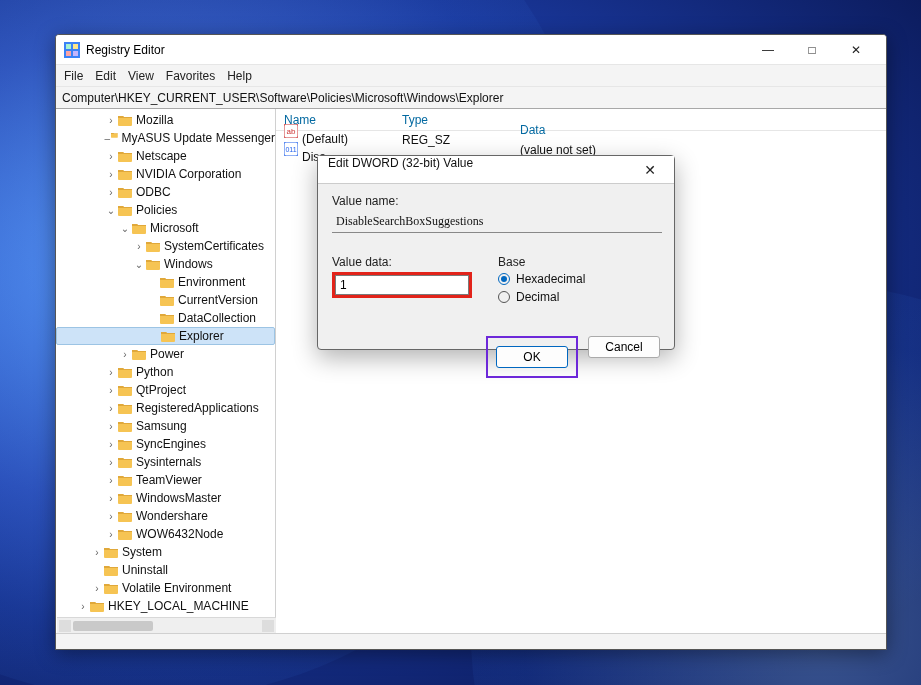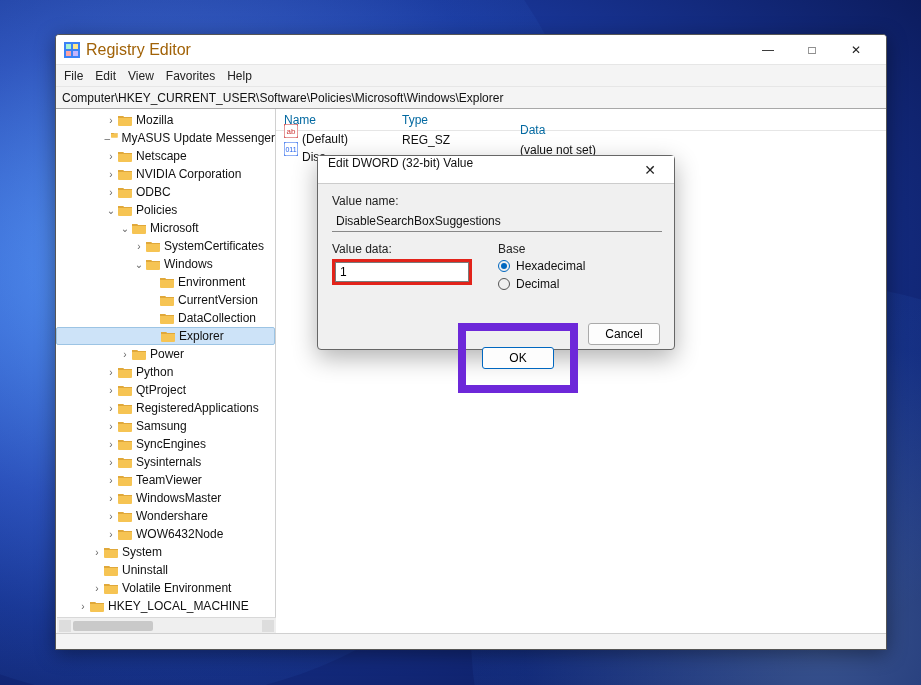--- a/index.html
+++ b/index.html
@@ -19,21 +19,21 @@
   position: absolute; left: 55px; top: 34px; width: 832px; height: 616px;
   background: #f8f8f8; border: 1px solid #555; border-radius: 4px 4px 0 0;
   display: flex; flex-direction: column; overflow: hidden; z-index: 2;
   box-shadow: 0 4px 20px rgba(0,0,0,.4);
 }
 .titlebar {
   height: 30px; display: flex; align-items: center; padding: 0 8px;
   background: #fff; border-bottom: 1px solid #e6e6e6;
 }
 .titlebar .ico { width: 16px; height: 16px; margin-right: 6px; }
-.titlebar .title { font-size: 16px; color: #a16207; flex: 1; }
+.titlebar .title { font-size: 12px; color: #000000; flex: 1; }
 .titlebar .controls { display: flex; gap: 0; }
 .titlebar .ctrl { width: 44px; height: 30px; display: flex; align-items: center; justify-content: center; font-size: 12px; color: #222; }
 
 .menubar { height: 22px; display: flex; align-items: center; gap: 12px; padding: 2px 8px; font-size: 12px; color: #222; background: #f4f4f4; border-bottom: 1px solid #e6e6e6; }
 .addrbar { height: 22px; padding: 2px 6px; font-size: 12px; color: #111; background: #f4f4f4; border-bottom: 1px solid #a8a8a8; display: flex; align-items: center; }
 
 .content { flex: 1; display: flex; overflow: hidden; background: #fff; }
 .tree-pane { width: 220px; border-right: 1px solid #d0d0d0; overflow-y: auto; padding: 2px 0; font-size: 12px; }
 .tree-row { display: flex; align-items: center; height: 18px; padding-left: 4px; white-space: nowrap; color: #111; }
 .tree-row.selected { background: #cde3f8; border: 1px solid #9cc4e4; border-radius: 2px; }
@@ -64,33 +64,33 @@
   background: #f0f0f0; border: 1px solid #666; border-radius: 4px;
   box-shadow: 0 8px 24px rgba(0,0,0,.3); z-index: 5; font-size: 12px;
 }
 .dlg-title { height: 28px; display: flex; padding: 0 10px; background: #fff; border-bottom: 1px solid #ccc; }
 .dlg-title .t { flex: 1; color: #111; font-size: 12px; }
 .dlg-title .x { width: 28px; height: 28px; display: flex; align-items: center; justify-content: center; font-size: 14px; color: #222; }
 .dlg-body { padding: 10px 14px; }
 .dlg-body .lbl { color: #222; margin-bottom: 3px; }
 .dlg-body .ro-field {
   width: 330px; padding: 3px 4px; background: #f0f0f0; border: none;
-  border-bottom: 1px solid #888; color: #111; margin-bottom: 10px;
+  border-bottom: 1px solid #888; color: #111; margin-bottom: 22px; font-family: Liberation Serif, serif;
 }
 .dlg-row { display: flex; gap: 26px; }
 .dlg-col { display: flex; flex-direction: column; }
 .value-input-wrap { border: 3px solid #e2231a; padding: 0; width: 140px; }
 .value-input { width: 100%; height: 20px; border: 1px solid #7a7a7a; background: #fff; padding: 0 4px; font-size: 12px; outline: none; }
 .radio-row { display: flex; align-items: center; gap: 6px; margin-bottom: 4px; color: #111; }
 .radio { width: 12px; height: 12px; border-radius: 50%; border: 1px solid #555; display: inline-flex; align-items: center; justify-content: center; }
 .radio.checked { border-color: #0067c0; }
 .radio.checked::after { content: ""; width: 6px; height: 6px; background: #0067c0; border-radius: 50%; }
 .dlg-buttons { display: flex; justify-content: flex-end; gap: 10px; margin-top: 28px; }
 .btn { width: 72px; height: 22px; border: 1px solid #aaa; border-radius: 3px; background: #fdfdfd; display: flex; align-items: center; justify-content: center; font-size: 12px; }
-.ok-wrap { border: 8px solid #6d28d9; padding: 16px; }
+.ok-wrap { border: 2px solid #6d28d9; padding: 8px; }
 .ok-wrap .btn { border-color: #0067c0; }
 
 svg { display: block; }
 </style>
 </head>
 <body>
 
 <div class="window">
 
   <div class="titlebar">

